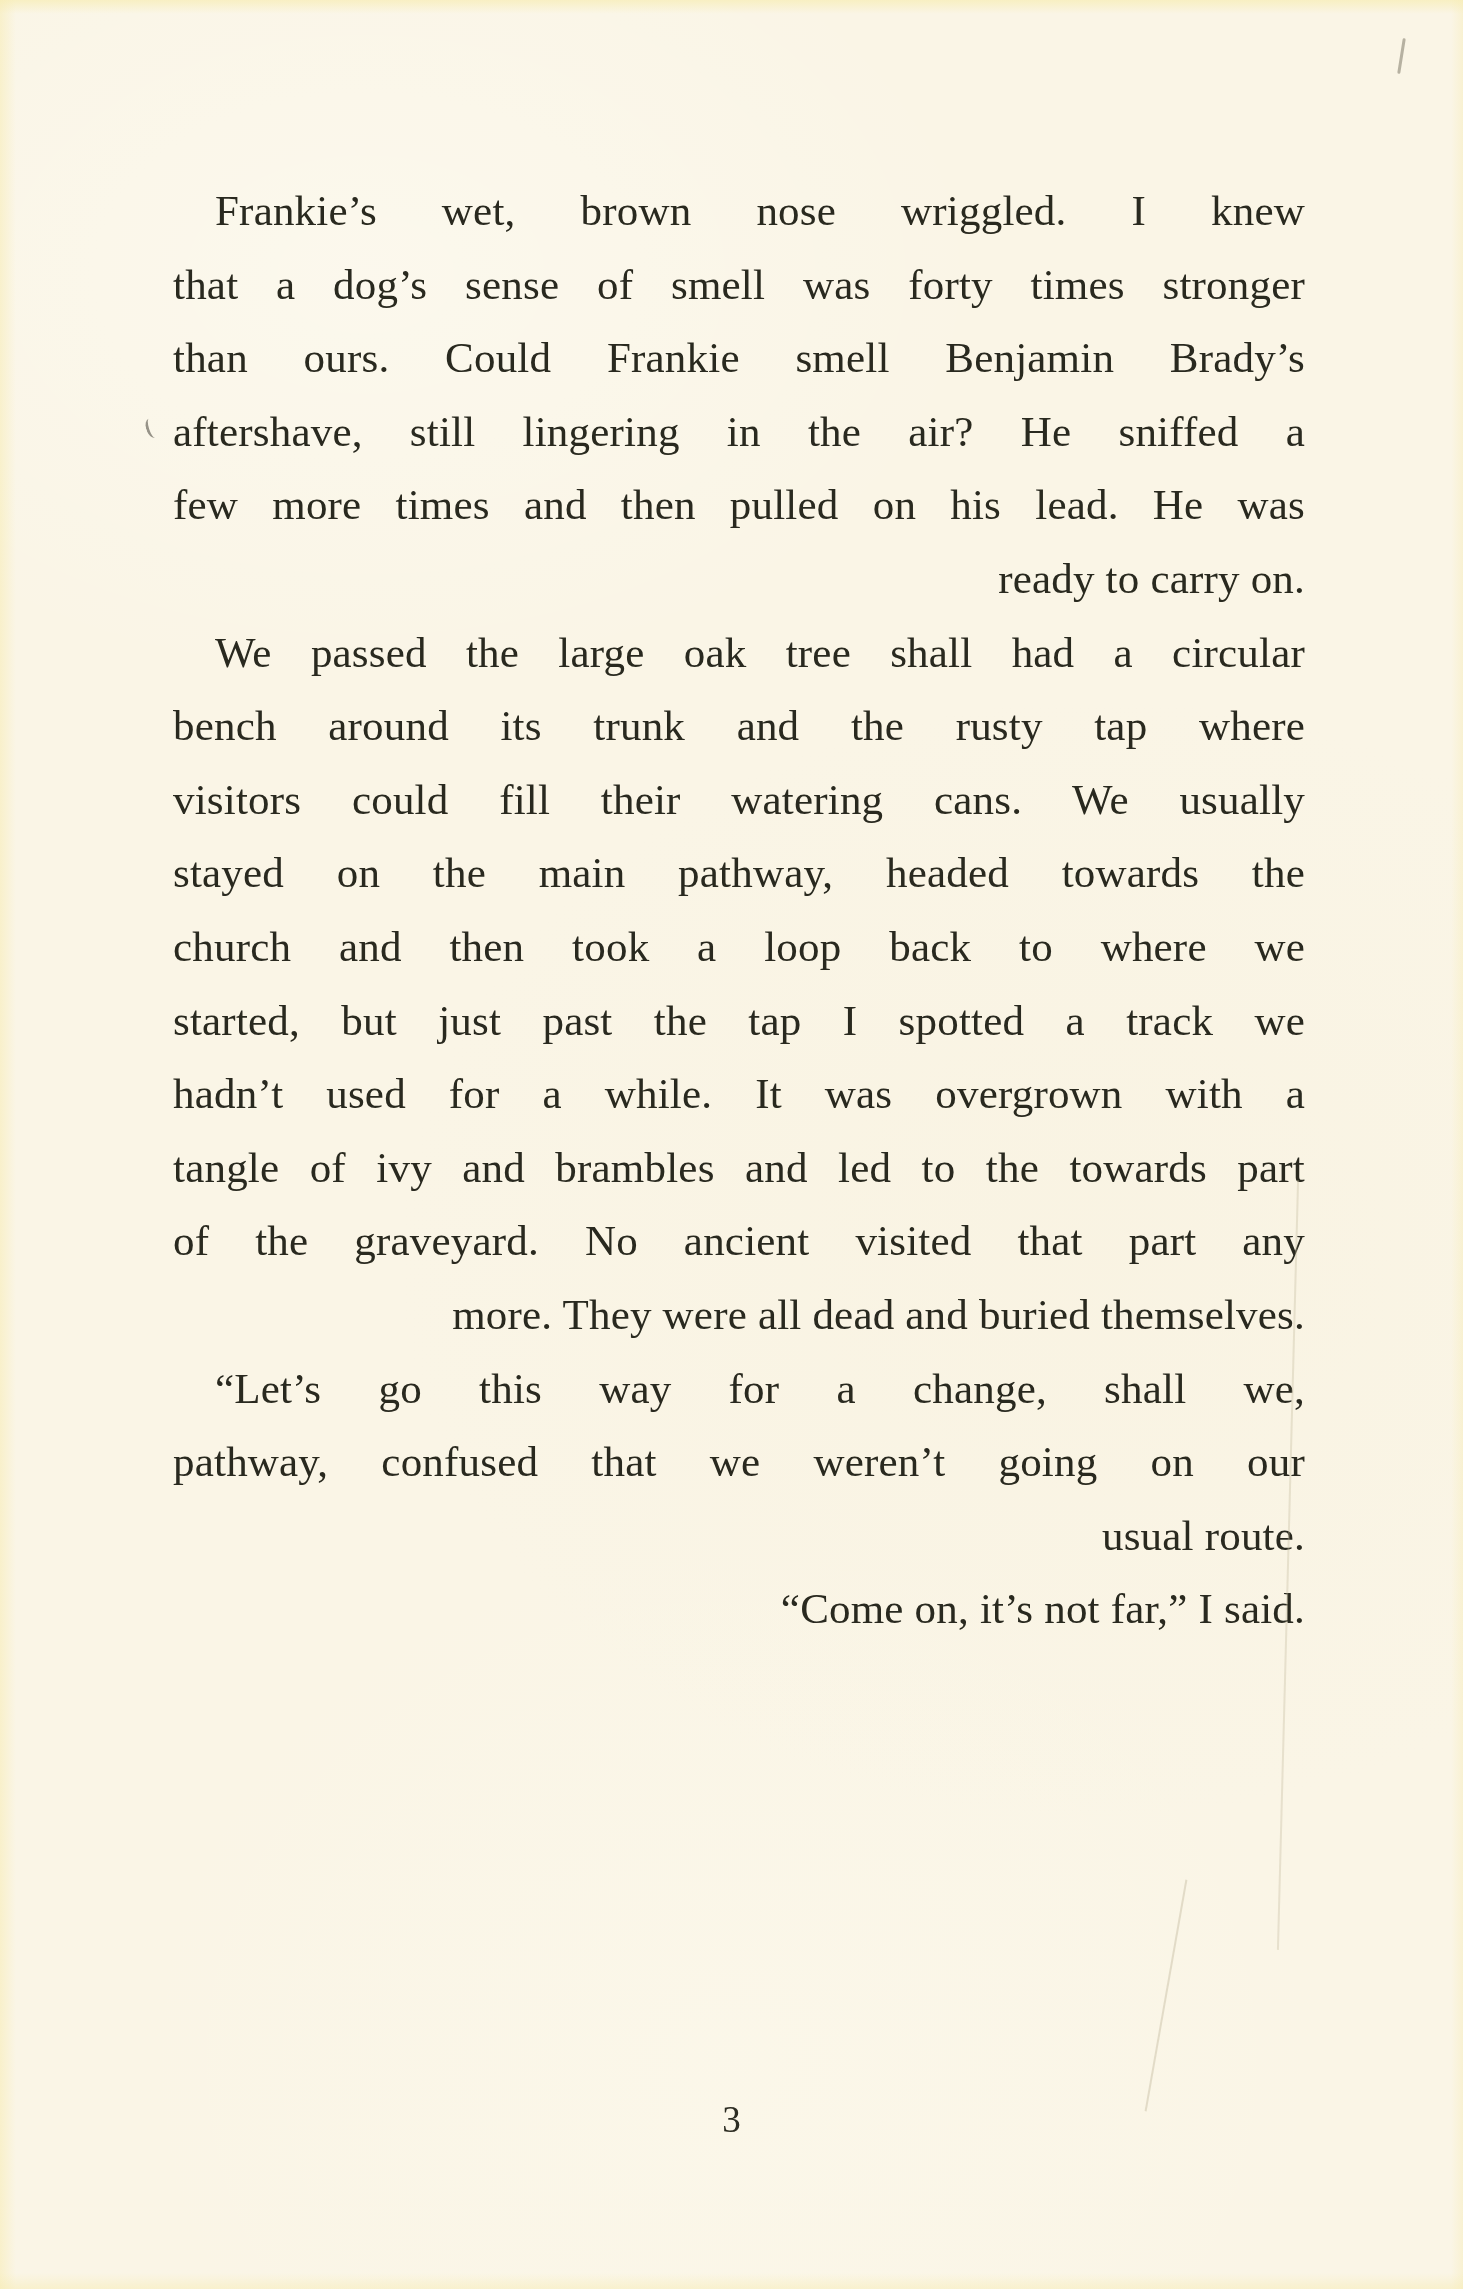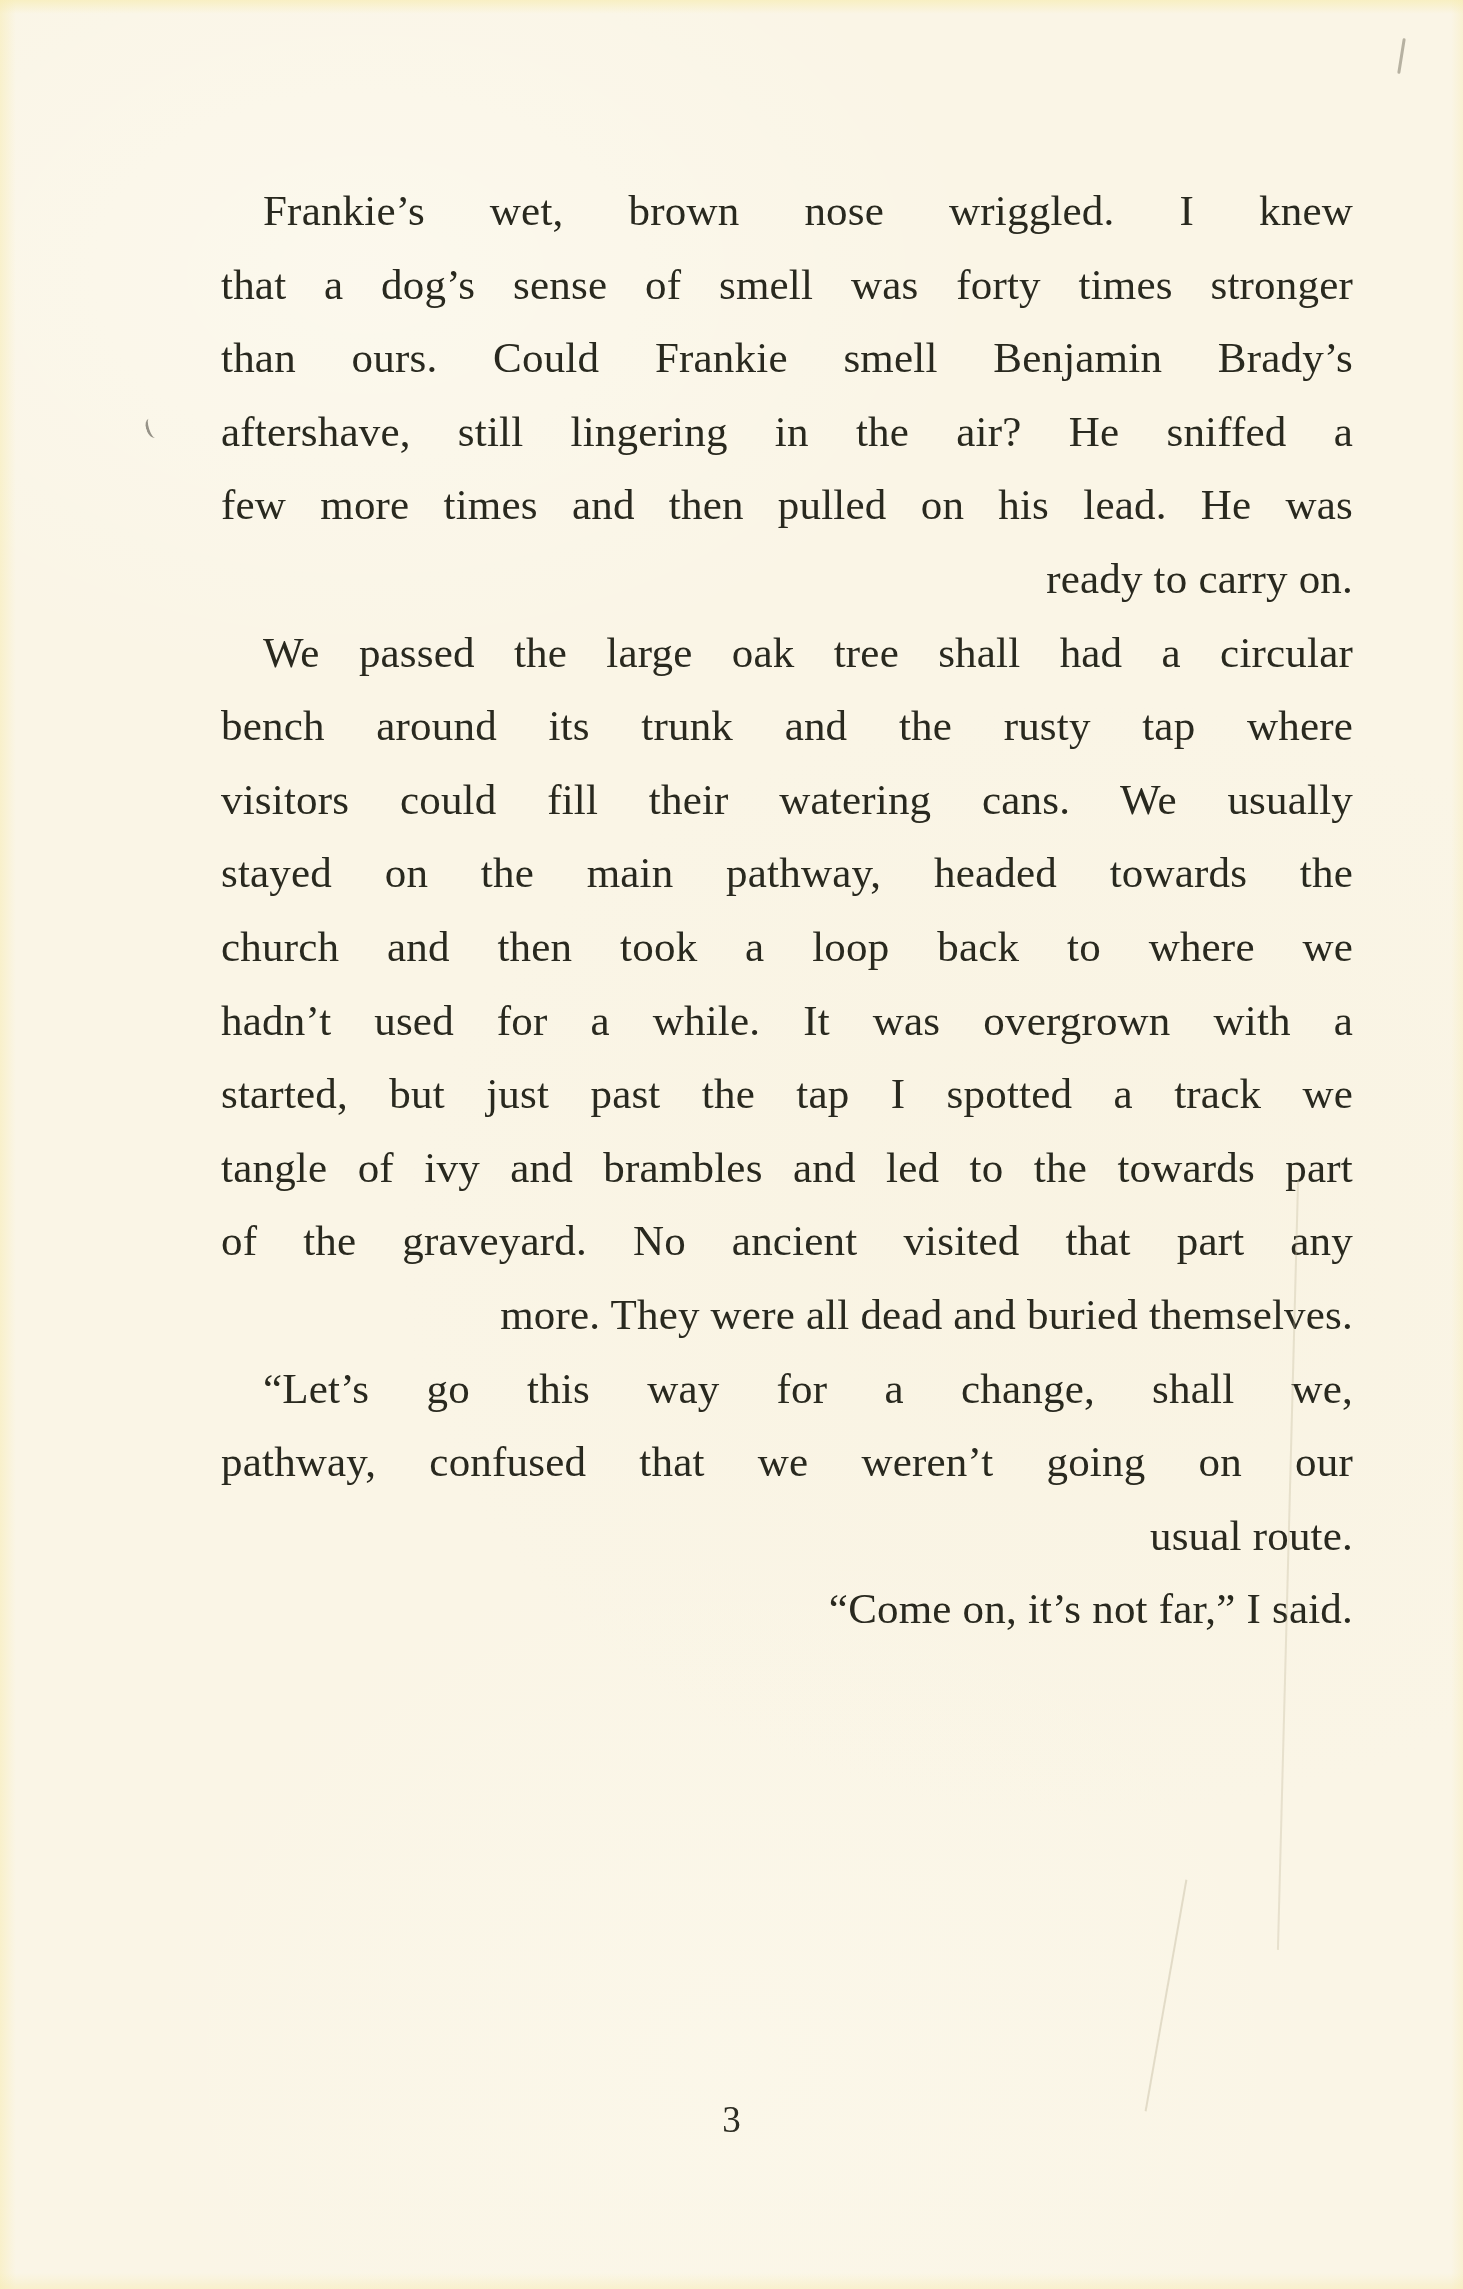--- a/index.html
+++ b/index.html
@@ -36,21 +36,20 @@
 
   .textblock {
     position: absolute;
     left: 173px;
     top: 174px;
     width: 1132px;
     font-size: 43px;
     line-height: 73.6px;
     color: #29291f;
     letter-spacing: 0.2px;
-    margin-left: 48px;
   }
   .line { text-align: right; }
   .line.j {
     text-align: justify;
     text-align-last: justify;
   }
   .line.ind { text-indent: 42px; }
 
   .pagenum {
     position: absolute;
@@ -107,22 +106,22 @@
       <div class="line j">few more times and then pulled on his lead. He was</div>
       <div class="line">ready to carry on.</div>
     </div>
 
     <div class="para">
       <div class="line j ind">We passed the large oak tree shall had a circular</div>
       <div class="line j">bench around its trunk and the rusty tap where</div>
       <div class="line j">visitors could fill their watering cans. We usually</div>
       <div class="line j">stayed on the main pathway, headed towards the</div>
       <div class="line j">church and then took a loop back to where we</div>
+      <div class="line j">started, but just past the tap I spotted a track we</div>
       <div class="line j">hadn’t used for a while. It was overgrown with a</div>
-      <div class="line j">started, but just past the tap I spotted a track we</div>
       <div class="line j">tangle of ivy and brambles and led to the towards part</div>
       <div class="line j">of the graveyard. No ancient visited that part any</div>
       <div class="line">more. They were all dead and buried themselves.</div>
     </div>
 
     <div class="para">
       <div class="line j ind">“Let’s go this way for a change, shall we,</div>
       <div class="line j">pathway, confused that we weren’t going on our</div>
       <div class="line">usual route.</div>
     </div>

